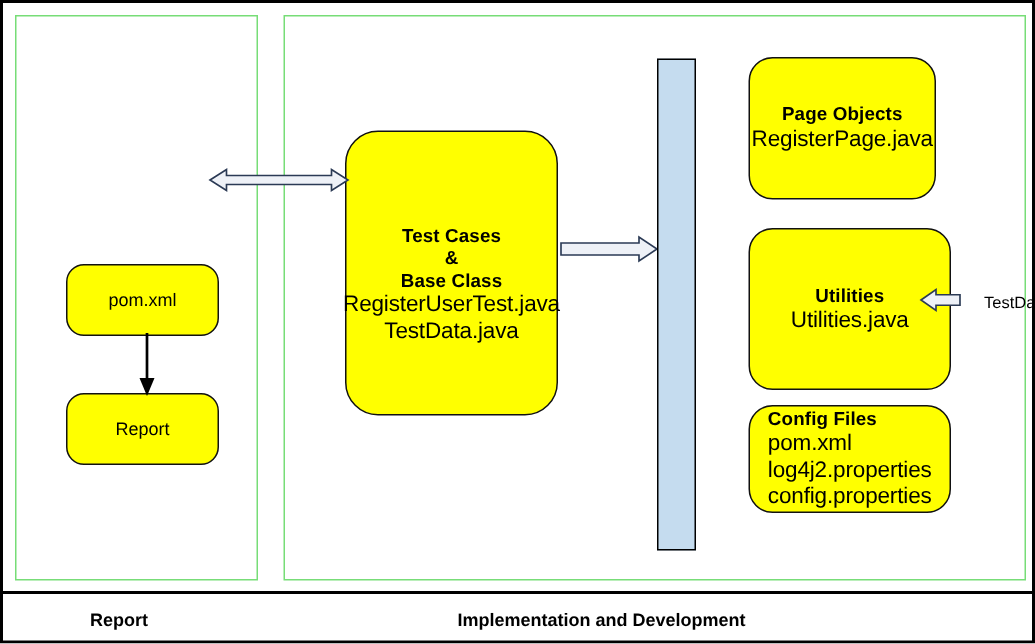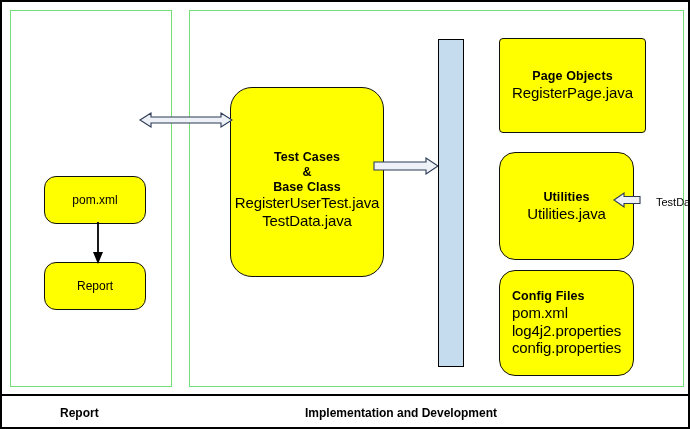--- a/index.html
+++ b/index.html
@@ -57,30 +57,30 @@
     font-weight: normal;
   }
 
   
   .box-testng  { left: 42px; top: 92px;  width: 102px; height: 48px; }
   .box-pom     { left: 42px; top: 174px; width: 102px; height: 48px; }
   .box-report  { left: 42px; top: 260px; width: 102px; height: 48px; }
 
   
   .box-testcases {
-    left: 228px; top: 85px; width: 154px; height: 190px;
+    left: 228px; top: 85px; width: 142px; height: 190px;
     border-radius: 22px;
     justify-content: flex-start;
     padding-top: 62px;
   }
 
   
-  .box-pageobjects { left: 497px; top: 36px;  width: 147px; height: 95px; border-radius: 4px; }
+  .box-pageobjects { left: 497px; top: 36px;  width: 125px; height: 95px; border-radius: 16px; }
   .box-utilities   { left: 497px; top: 150px; width: 135px; height: 108px; border-radius: 16px; }
-  .box-configfiles { left: 497px; top: 268px; width: 135px; height: 106px; border-radius: 16px; }
+  .box-configfiles { left: 497px; top: 268px; width: 135px; height: 72px; border-radius: 16px; }
   .box-pageobjects .stack, .box-utilities .stack, .box-configfiles .stack {
     display: flex; flex-direction: column; align-items: center;
   }
   .box-configfiles .stack { align-items: flex-start; }
 
   
   .blue-bar {
     position: absolute;
     left: 436px; top: 37px;
     width: 26px; height: 328px;

